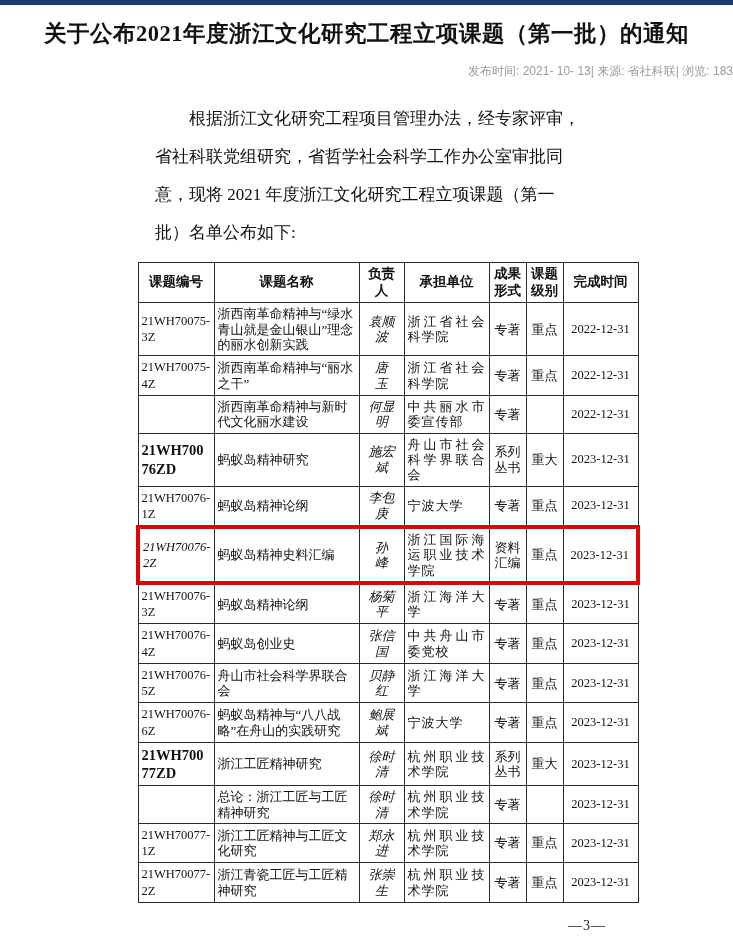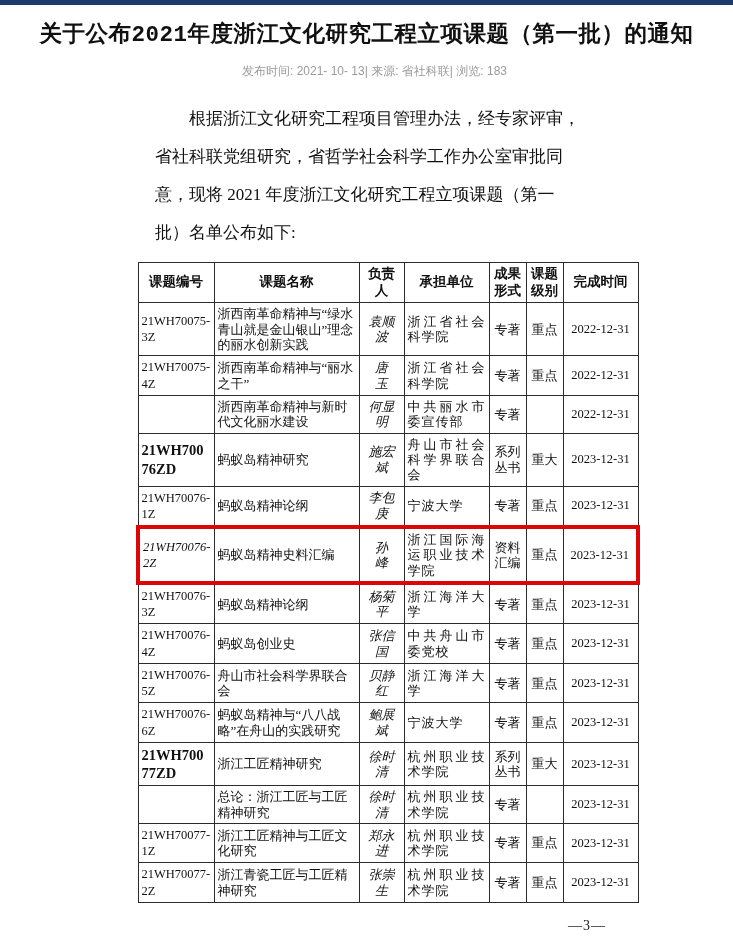--- a/index.html
+++ b/index.html
@@ -11,29 +11,29 @@
     position: relative;
     overflow: hidden;
   }
   .topbar {
     width: 733px; height: 5px;
     background: #1e3a6c;
   }
   .doc-title {
     margin-top: 13px;
     text-align: center;
-    font-family: Liberation Mono, monospace;
+    font-family: Liberation Serif, serif;
     font-weight: bold;
     font-size: 22.5px;
     letter-spacing: 0.5px;
     color: #111;
   }
   .meta-line {
     margin-top: 14px;
-    text-align: center;
+    text-align: right;
     font-family: "Liberation Sans", "DejaVu Sans", sans-serif;
     font-size: 12px;
     color: #9b9b9b;
     padding-left: 16px;
   }
   .body-text {
     width: 432px;
     margin: 20px 0 0 155px;
     font-size: 17px;
     line-height: 2.23;

